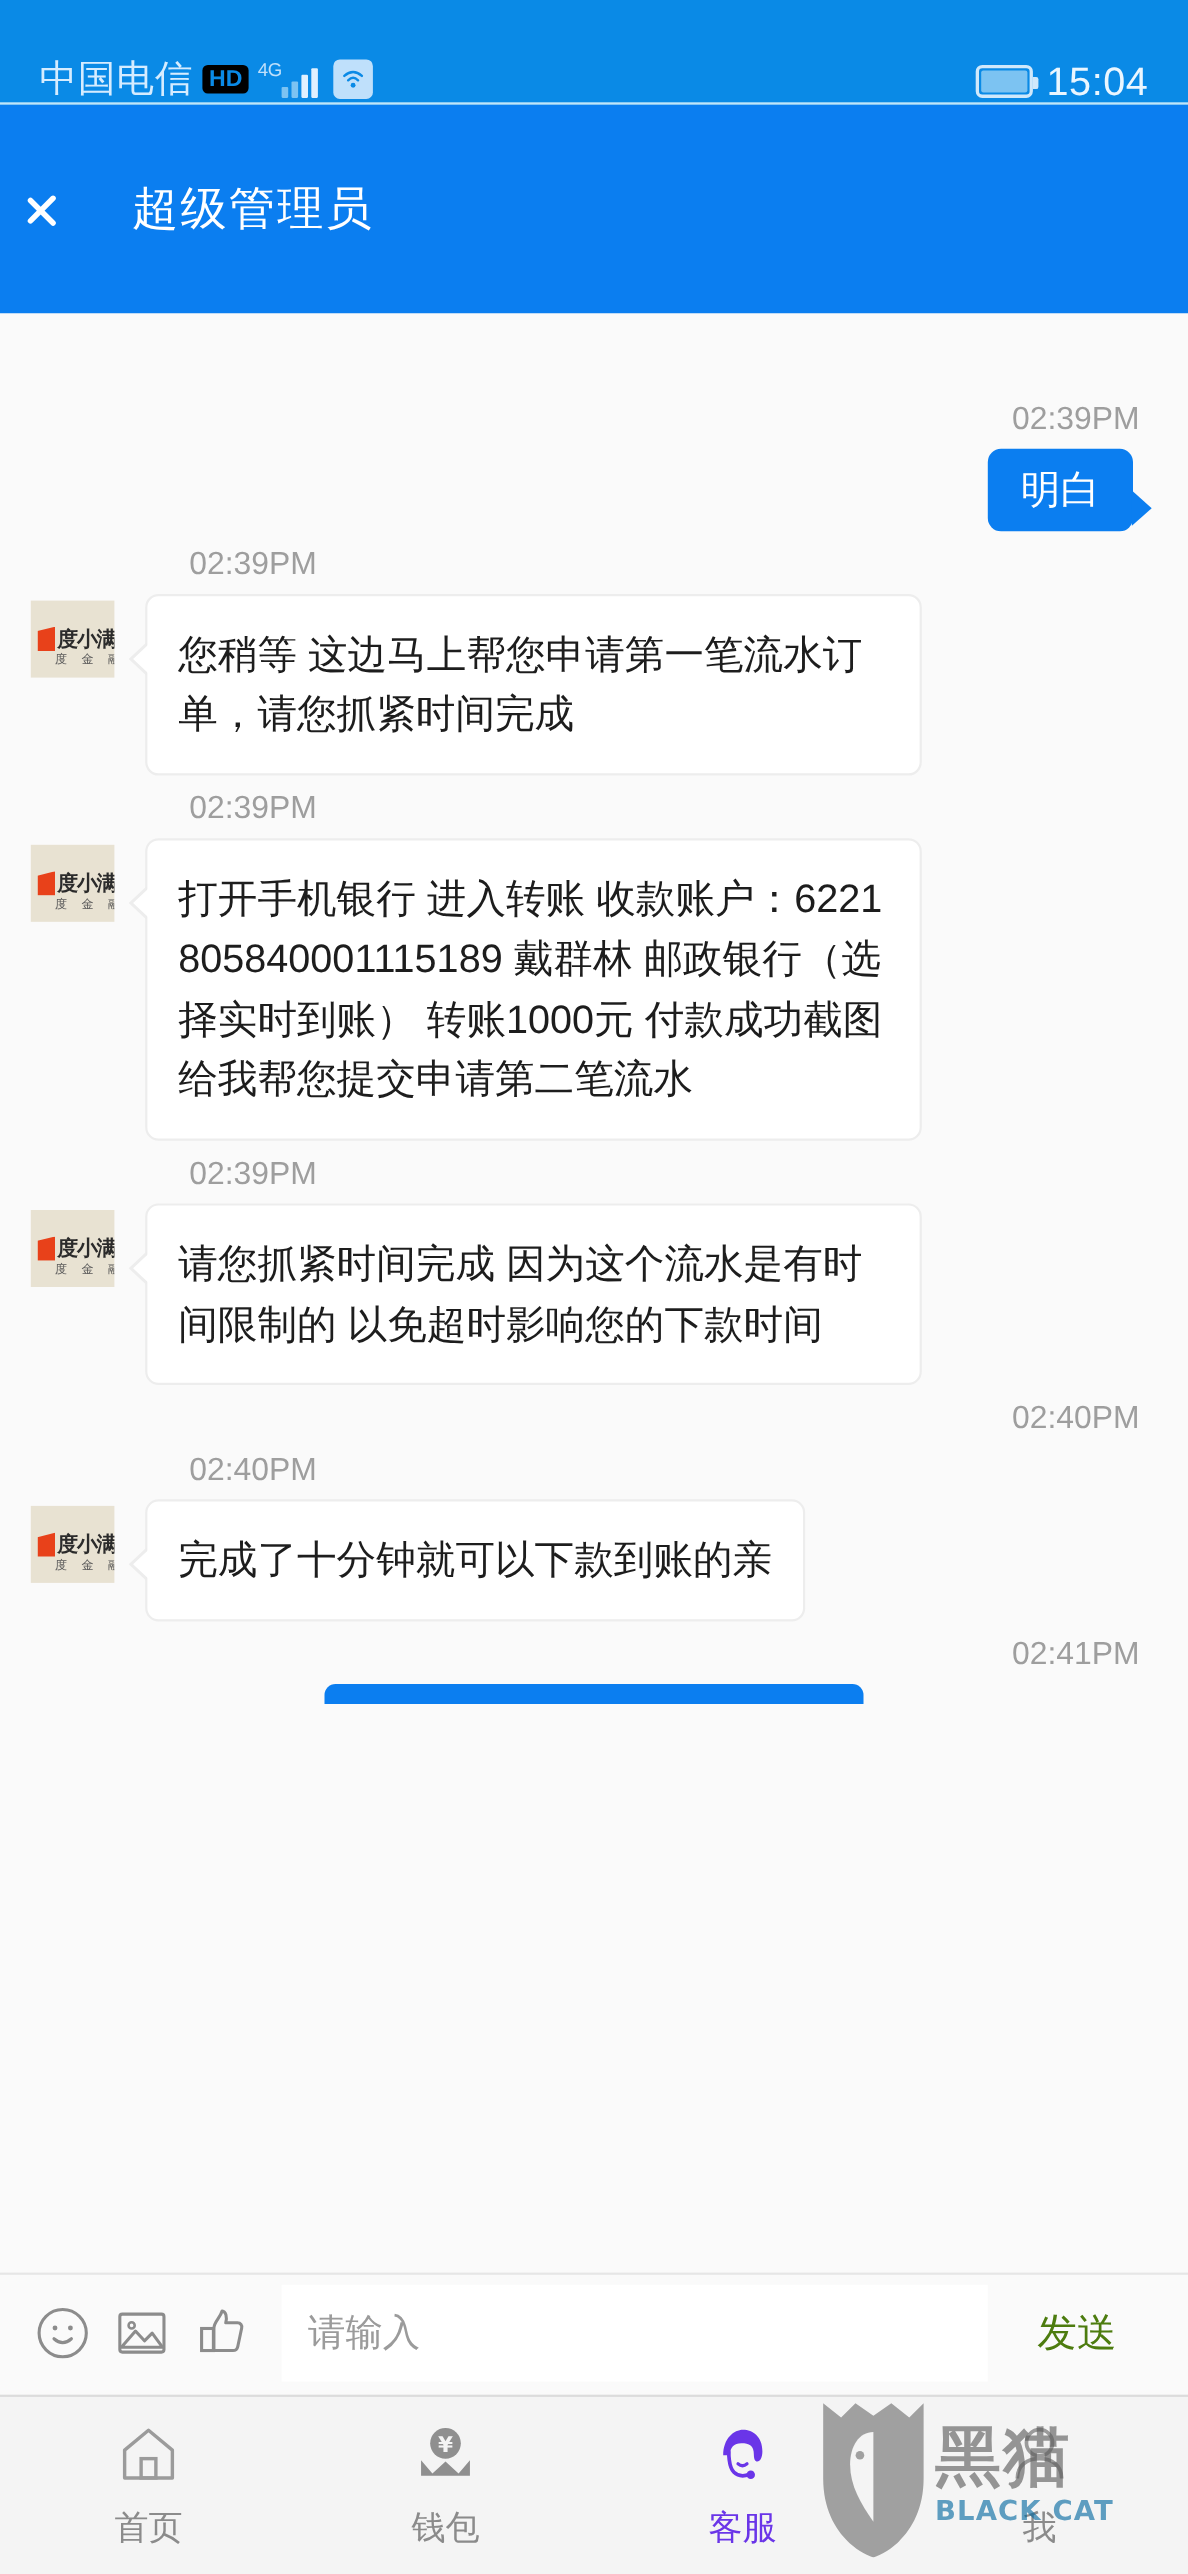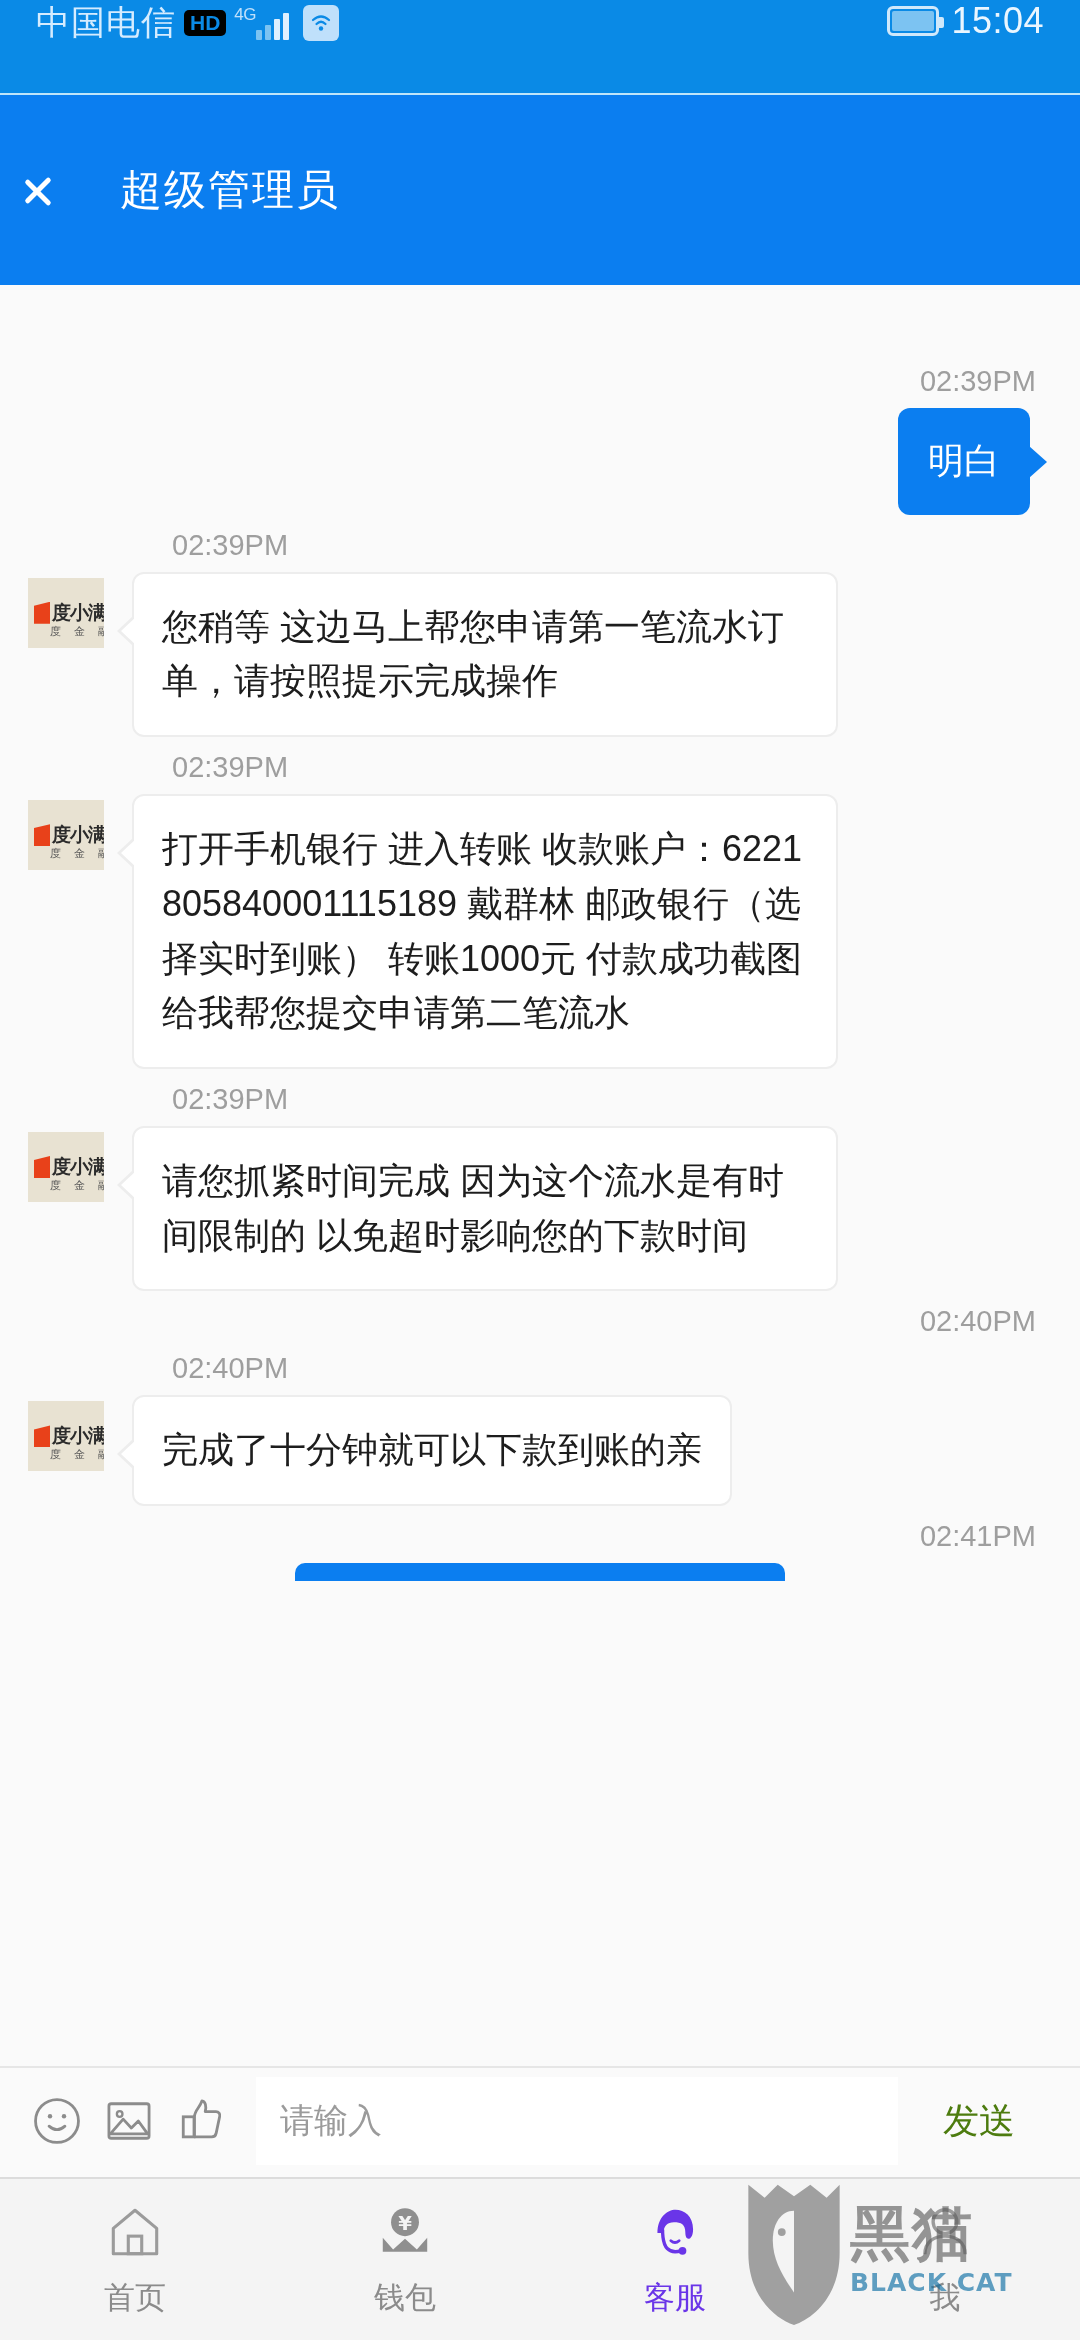--- a/index.html
+++ b/index.html
@@ -5,21 +5,21 @@
   html,body{margin:0;padding:0;}
   body{
     width:1080px;height:2340px;
     background:#fafafa;
     font-family:"Liberation Sans","DejaVu Sans",sans-serif;
     overflow:hidden;position:relative;
   }
   
   .statusbar{
     height:95px;background:#0a8ae6;
-    display:flex;align-items:flex-start;
+    display:flex;align-items:flex-end;
     padding:0 36px;box-sizing:border-box;
     position:relative;
   }
   .sb-left{display:flex;align-items:center;gap:8px;}
   .sb-carrier{color:#d5ecff;font-size:34px;letter-spacing:1px;}
   .hd-badge{
     background:#000000;color:#0a8ae6;font-size:21px;font-weight:bold;
     border-radius:5px;padding:1px 6px;line-height:1.15;
     display:inline-block;
   }
@@ -98,21 +98,21 @@
     border-top:15px solid transparent;border-bottom:15px solid transparent;
     border-right:16px solid #ededed;
   }
   .bub.in::after{
     content:"";position:absolute;left:-13px;top:42px;width:0;height:0;
     border-top:15px solid transparent;border-bottom:15px solid transparent;
     border-right:16px solid #ffffff;
   }
   .bub.out{
     background:#0b7ef0;border-radius:12px;color:#ffffff;
-    padding:26px 30px;margin-right:22px;max-width:660px;
+    padding:10px 30px;margin-right:22px;max-width:660px;
   }
   .bub.out::after{
     content:"";position:absolute;right:-17px;top:38px;width:0;height:0;
     border-top:16px solid transparent;border-bottom:16px solid transparent;
     border-left:18px solid #0b7ef0;
   }
   .partial-bar{
     margin:8px auto 0 auto;width:490px;height:18px;background:#0b7ef0;border-radius:10px 10px 0 0;
   }
   
@@ -193,21 +193,21 @@
       <div class="bub out">明白</div>
     </div>
 
     <div class="ts left">02:39PM</div>
     <div class="row in">
       <div class="avatar">
         <span class="mark"></span>
         <span class="lg1">度小满金融</span>
         <span class="lg2">度 金 融 服</span>
       </div>
-      <div class="bub in">您稍等 这边马上帮您申请第一笔流水订单，请按照提示完成操作</div>
+      <div class="bub in">您稍等 这边马上帮您申请第一笔流水订单，请您抓紧时间完成</div>
     </div>
 
     <div class="ts left">02:39PM</div>
     <div class="row in">
       <div class="avatar">
         <span class="mark"></span>
         <span class="lg1">度小满金融</span>
         <span class="lg2">度 金 融 服</span>
       </div>
       <div class="bub in">打开手机银行 进入转账 收款账户：6221805840001115189 戴群林 邮政银行（选择实时到账） 转账1000元 付款成功截图给我帮您提交申请第二笔流水</div>

